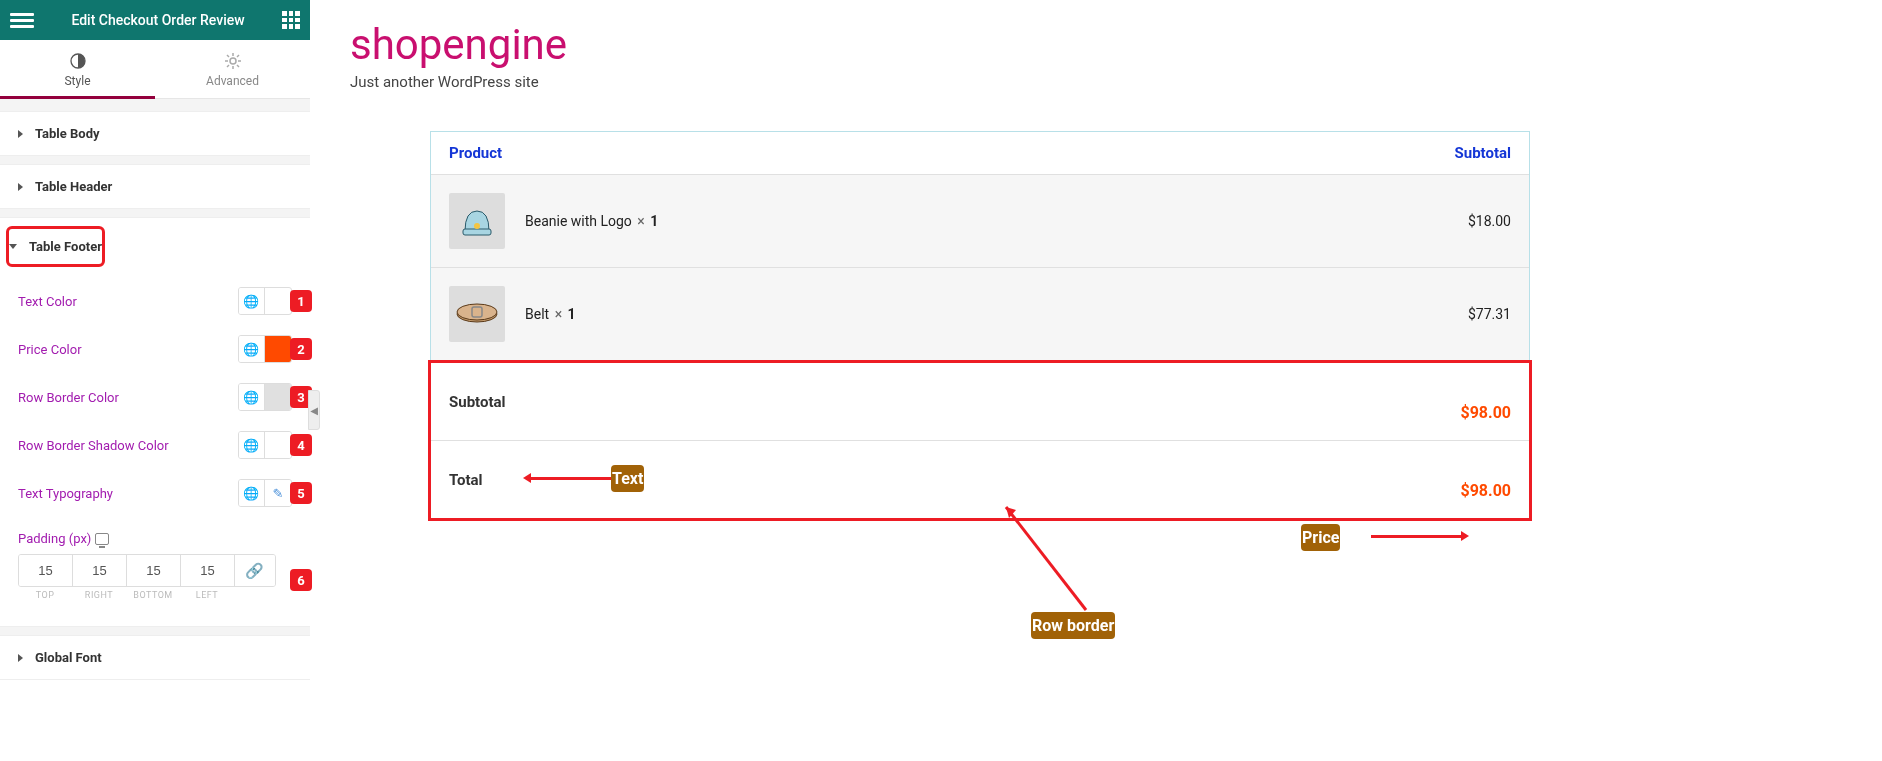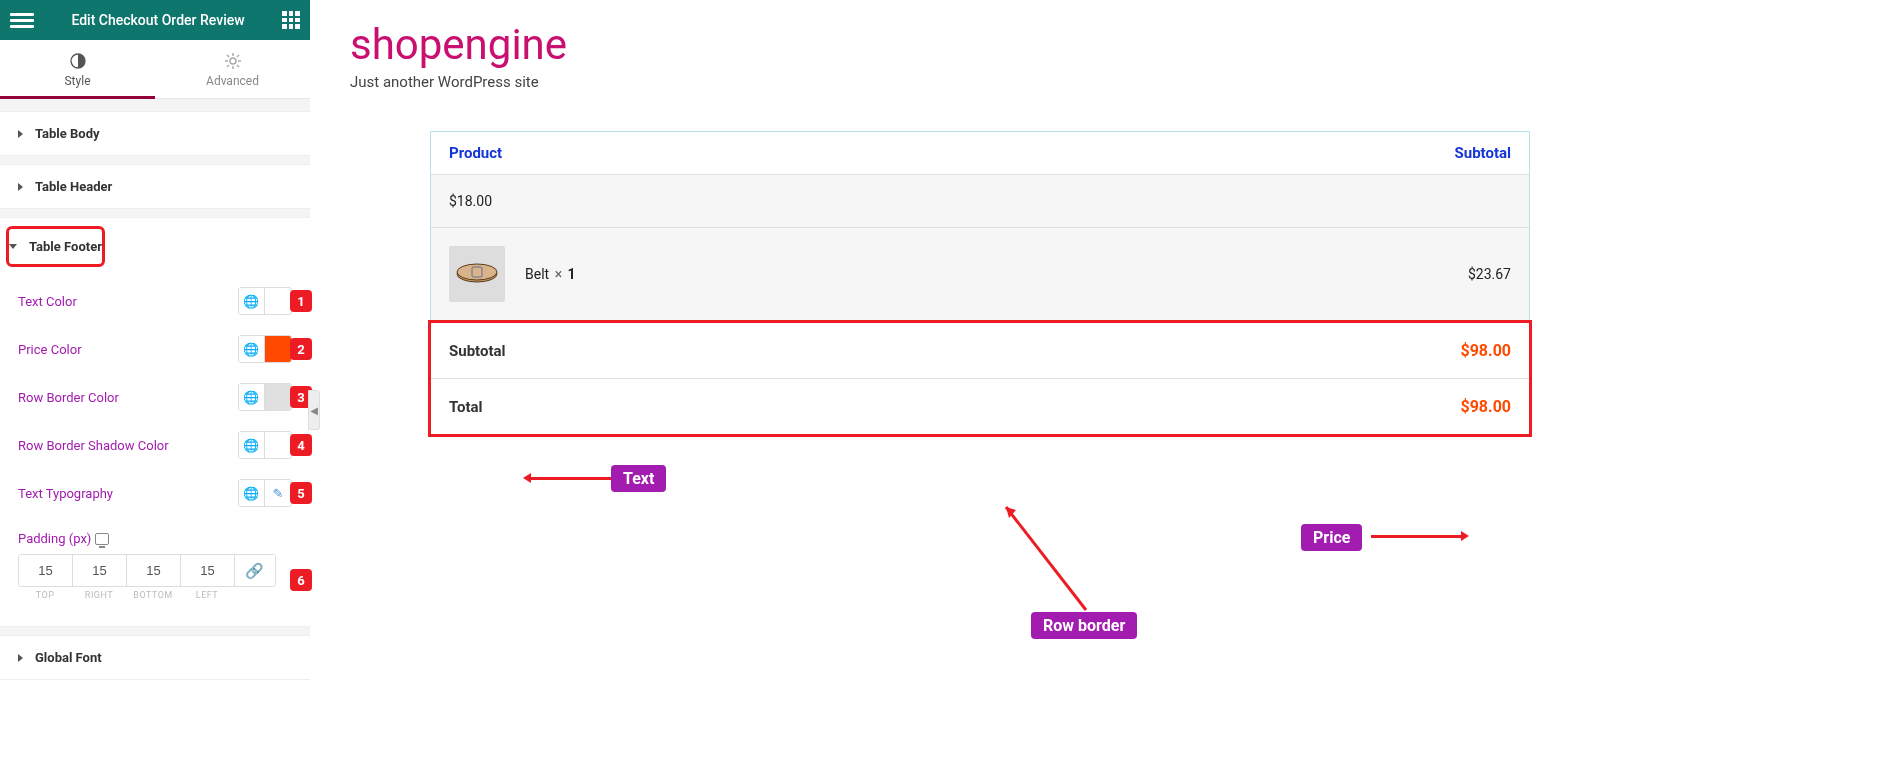--- a/index.html
+++ b/index.html
@@ -66,23 +66,23 @@
 .thumb { width: 56px; height: 56px; background: #ddd; border-radius: 2px; display:flex; align-items:center; justify-content:center; }
 .prod-name { font-size: 14px; color: #222; }
 .prod-name .times { color: #666; margin: 0 2px; }
 .prod-name .qty { font-weight: 700; }
 .ot-price { font-size: 14px; color: #222; }
 
 .ot-footer-wrap { border: 3px solid #ed1c24; margin: 0 -3px -3px -3px; }
 .ot-foot-row { display: flex; justify-content: space-between; align-items: center; padding: 18px 18px; border-top: 1px solid #e0e0e0; background: #fff; }
 .ot-foot-row:first-child { border-top: none; }
 .ot-foot-label { font-weight: 700; font-size: 15px; color: #333; }
-.ot-foot-price { font-weight: 700; font-size: 16px; color: #ff4a00; }
-
-.anno-badge { background: #a21caf; color: #fff; padding: 4px 12px; border-radius: 4px; font-weight: 700; font-size: 16px; position: absolute; display:flex; align-items:center; }
+.ot-foot-price { font-weight: 700; font-size: 16px; color: #ff4a00; margin-top: 22px; }
+
+.anno-badge { background: #a16207; color: #fff; padding: 4px 1px; border-radius: 4px; font-weight: 700; font-size: 16px; position: absolute; display:flex; align-items:center; }
 .arrow-line { position: absolute; background: #ed1c24; height: 3px; }
 .arrow-line::before { content:""; position:absolute; left:-8px; top:-4px; border-top:5px solid transparent; border-bottom:5px solid transparent; border-right:8px solid #ed1c24; }
 .arrow-line.right::before { left:auto; right:-8px; border-right:none; border-left:8px solid #ed1c24; }
 
 
 .beanie-svg{width:40px;height:40px;}
 .belt-svg{width:46px;height:26px;}
 .tee-svg{width:44px;height:44px;}
 </style>
 </head>
@@ -246,37 +246,49 @@
   <div class="site-title">shopengine</div>
   <div class="site-tag">Just another WordPress site</div>
 
   <div class="order-table">
     <div class="ot-head">
       <span>Product</span>
       <span>Subtotal</span>
     </div>
     <div class="ot-body">
       <div class="ot-row">
+        <div class="ot-product">
+          <div class="thumb">
+            <svg class="beanie-svg" viewBox="0 0 40 40">
+                <path d="M8 30 Q8 10 20 10 Q32 10 32 30 Z" fill="#a8d5e2" stroke="#2a5a6a" stroke-width="1"></path>
+                <rect x="6" y="28" width="28" height="6" rx="2" fill="#a8d5e2" stroke="#2a5a6a"></rect>
+                <circle cx="20" cy="25" r="3" fill="#f4c542"></circle>
+              </svg>
+          </div>
+          <div class="prod-name">
+            <span>Beanie with Logo</span> <span class="times">×</span> <span class="qty">1</span>
+          </div>
+        </div>
         <div class="ot-price">$18.00</div>
       </div>
 
       <div class="ot-row">
         <div class="ot-product">
           <div class="thumb">
             <svg class="belt-svg" viewBox="0 0 46 26">
                 <ellipse cx="23" cy="13" rx="20" ry="8" fill="#c49a6c" stroke="#5a3a1a" stroke-width="1"></ellipse>
                 <ellipse cx="23" cy="11" rx="20" ry="8" fill="#d9b38c" stroke="#5a3a1a" stroke-width="1"></ellipse>
                 <rect x="18" y="6" width="10" height="10" rx="2" fill="none" stroke="#888" stroke-width="1.5"></rect>
               </svg>
           </div>
           <div class="prod-name">
             <span>Belt</span> <span class="times">×</span> <span class="qty">1</span>
           </div>
         </div>
-        <div class="ot-price">$23.67</div>
+        <div class="ot-price">$77.31</div>
       </div>
 
     </div>
 
     <div class="ot-footer-wrap">
       <div class="ot-foot-row">
         <span class="ot-foot-label">Subtotal</span>
         <span class="ot-foot-price">$98.00</span>
       </div>
       <div class="ot-foot-row">

